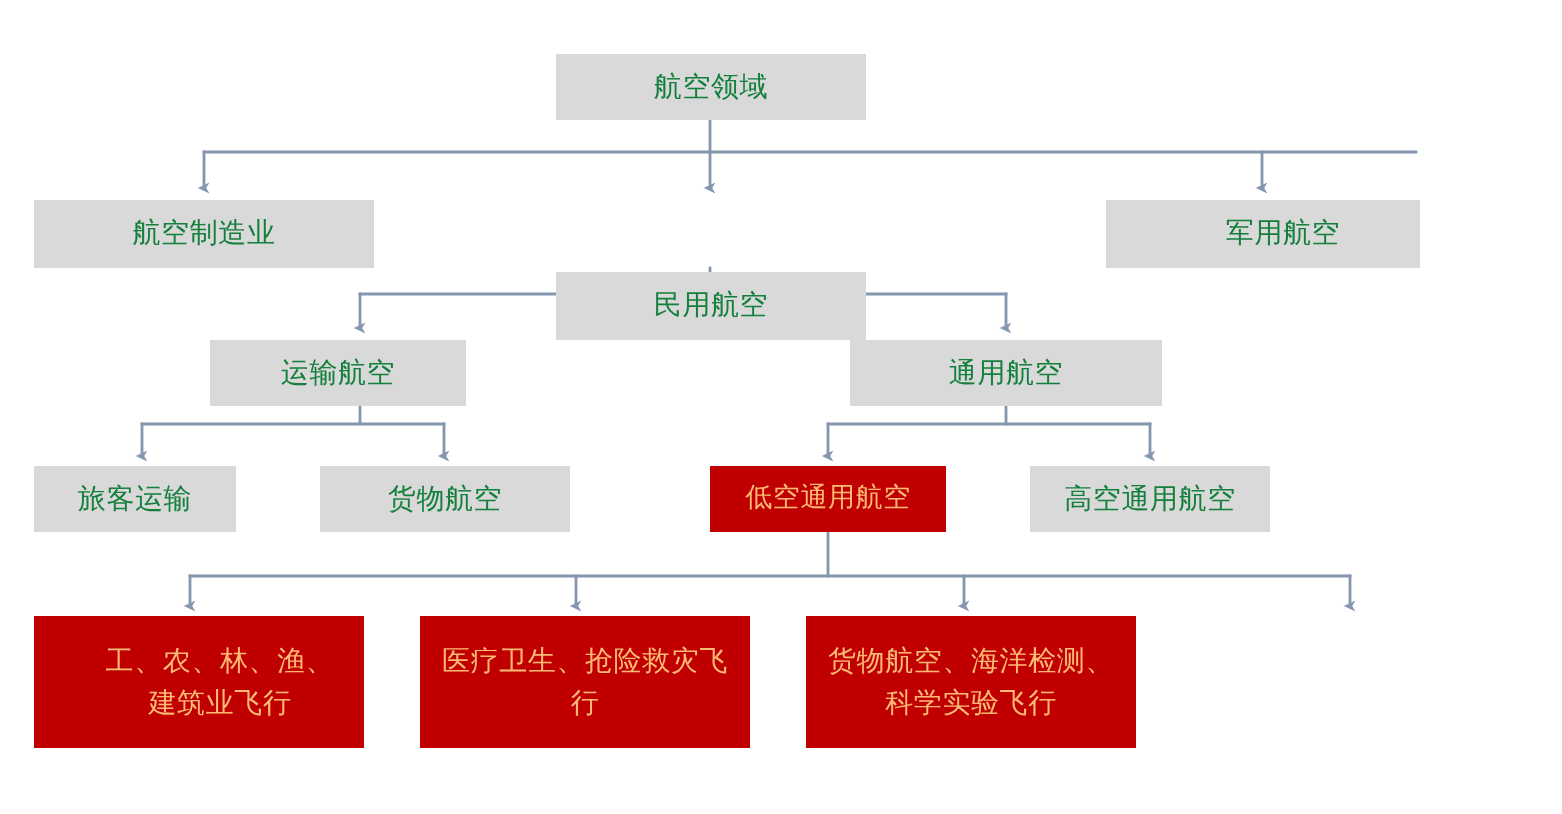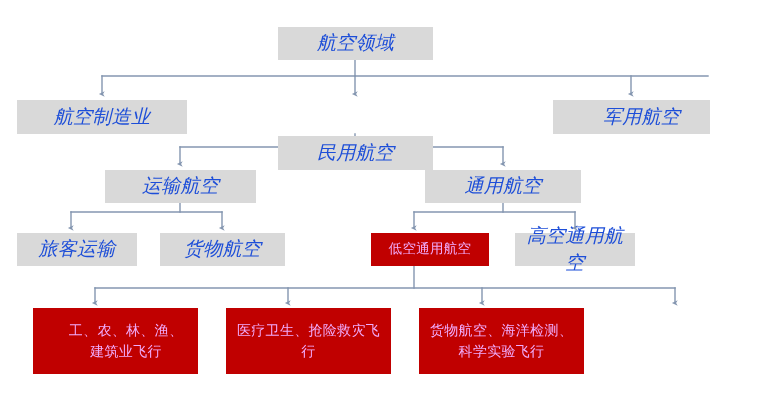--- a/index.html
+++ b/index.html
@@ -28,29 +28,27 @@
     align-items:center;
     justify-content:center;
     text-align:center;
     line-height:1.38;
     letter-spacing:0.3px;
     padding:2px 4px;
     white-space:pre-line;
   }
   .node.grey{
     background:#d9d9d9;
-    color:#1d4ed8;
-    font-size:19px;
-    font-style:italic;
+    color:#15803d;
+    font-size:14px;
   }
   .node.red{
     background:#c00000;
-    color:#f0abfc;
+    color:#fdba74;
     font-size:13.5px;
-    margin-left:16px;
   }
   .node.red.leaf{
     font-size:14px;
     line-height:1.5;
     padding:4px 8px;
   }
 </style>
 </head>
 <body>
 
@@ -93,24 +91,24 @@
       <path d="M675,288 L675,303" marker-end="url(#arrowhead)"></path>
     </g>
   </svg>
 
   <div class="node grey" style="left:278px;top:27px;width:155px;height:33px;">航空领域</div>
 
   <div class="node grey" style="left:17px;top:100px;width:170px;height:34px;">航空制造业</div>
   <div class="node grey" style="left:278px;top:100px;width:155px;height:34px;margin-top:36px;">民用航空</div>
   <div class="node grey" style="left:553px;top:100px;width:157px;height:34px;padding-left:24px;">军用航空</div>
 
-  <div class="node grey" style="left:105px;top:170px;width:151px;height:33px;">运输航空</div>
+  <div class="node grey" style="left:105px;top:170px;width:128px;height:33px;">运输航空</div>
   <div class="node grey" style="left:425px;top:170px;width:156px;height:33px;">通用航空</div>
 
-  <div class="node grey" style="left:17px;top:233px;width:120px;height:33px;text-align:right;">旅客运输</div>
+  <div class="node grey" style="left:17px;top:233px;width:101px;height:33px;text-align:right;">旅客运输</div>
   <div class="node grey" style="left:160px;top:233px;width:125px;height:33px;">货物航空</div>
   <div class="node red" style="left:355px;top:233px;width:118px;height:33px;">低空通用航空</div>
   <div class="node grey" style="left:515px;top:233px;width:120px;height:33px;">高空通用航空</div>
 
   <div class="node red leaf" style="left:17px;top:308px;width:165px;height:66px;padding-left:29px;">工、农、林、渔、建筑业飞行</div>
   <div class="node red leaf" style="left:210px;top:308px;width:165px;height:66px;">医疗卫生、抢险救灾飞行</div>
   <div class="node red leaf" style="left:403px;top:308px;width:165px;height:66px;">货物航空、海洋检测、科学实验飞行</div>
 
 </div>
 

